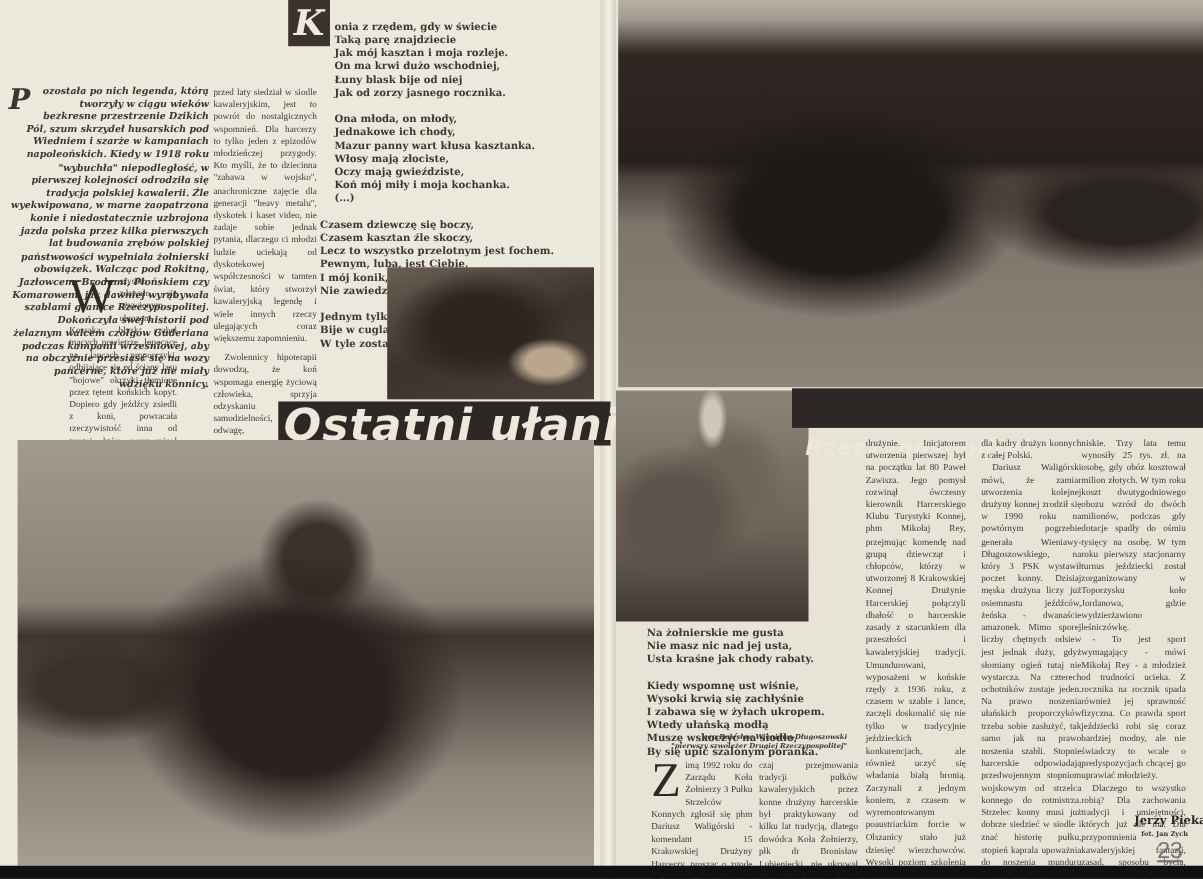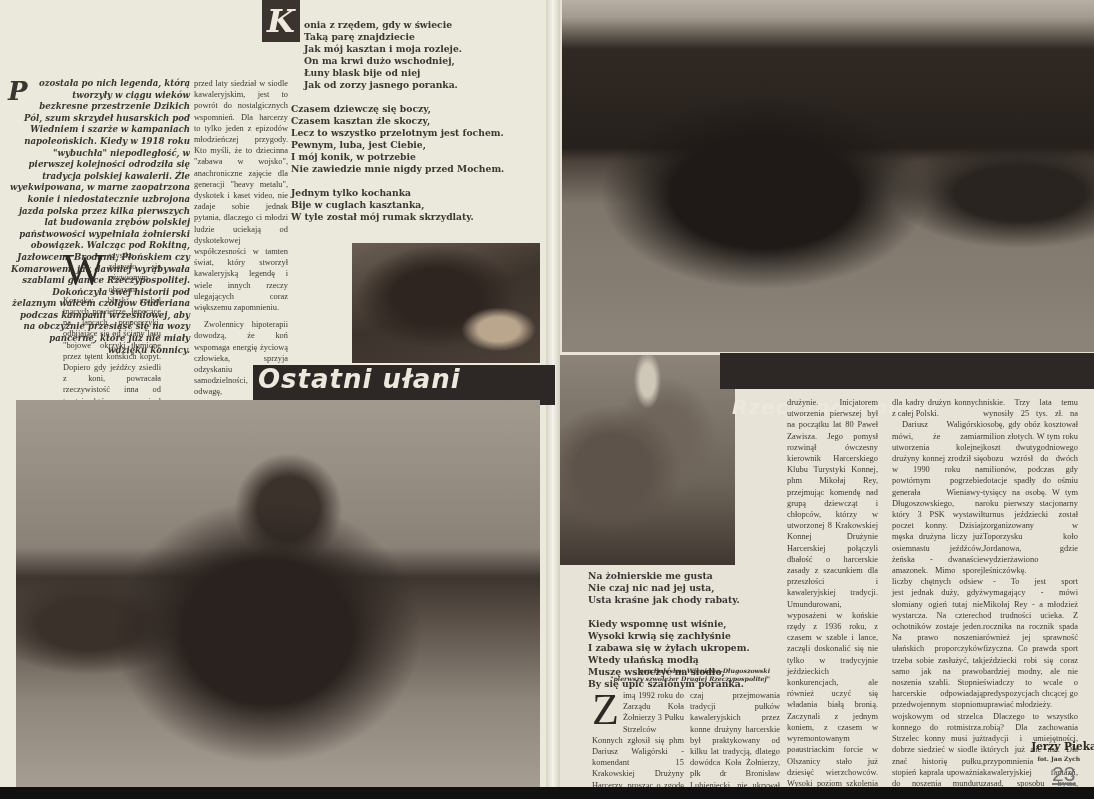--- a/index.html
+++ b/index.html
@@ -47,41 +47,50 @@
 </div>
 
 <div class="k-box">K</div>
 <div class="abs poem" style="left:304px;top:19px;width:240px;">
   <div class="stanza">
     <span class="line">onia z rzędem, gdy w świecie</span>
     <span class="line">Taką parę znajdziecie</span>
     <span class="line">Jak mój kasztan i moja rozleje.</span>
     <span class="line">On ma krwi dużo wschodniej,</span>
     <span class="line">Łuny blask bije od niej</span>
-    <span class="line">Jak od zorzy jasnego poranka.</span>
+    <span class="line">Jak od zorzy jasnego rocznika.</span>
+  </div>
+  <div class="stanza">
+    <span class="line">Ona młoda, on młody,</span>
+    <span class="line">Jednakowe ich chody,</span>
+    <span class="line">Mazur panny wart kłusa kasztanka.</span>
+    <span class="line">Włosy mają złociste,</span>
+    <span class="line">Oczy mają gwieździste,</span>
+    <span class="line">Koń mój miły i moja kochanka.</span>
+    <span class="line">(...)</span>
   </div>
   <div class="stanza" style="margin-left:-13px;">
     <span class="line">Czasem dziewczę się boczy,</span>
     <span class="line">Czasem kasztan źle skoczy,</span>
     <span class="line">Lecz to wszystko przelotnym jest fochem.</span>
     <span class="line">Pewnym, luba, jest Ciebie,</span>
     <span class="line">I mój konik, w potrzebie</span>
     <span class="line">Nie zawiedzie mnie nigdy przed Mochem.</span>
   </div>
   <div class="stanza" style="margin-left:-13px;">
     <span class="line">Jednym tylko kochanka</span>
     <span class="line">Bije w cuglach kasztanka,</span>
     <span class="line">W tyle został mój rumak skrzydlaty.</span>
   </div>
 </div>
 
 <div class="photo" style="left:352px;top:243px;width:188px;height:120px;background:radial-gradient(ellipse at 78% 72%,#b9a68d 0 10%,transparent 18%),radial-gradient(ellipse at 45% 45%,#2e2520 0 30%,transparent 55%),linear-gradient(160deg,#6b5f54,#3c332c 50%,#4a4038);"></div>
 
 <div class="title-bar" style="left:253px;top:365px;width:302px;height:40px;"></div>
-<div class="abs" style="left:258px;top:364px;font-family:'DejaVu Sans',sans-serif;font-style:italic;font-weight:bold;font-size:26px;color:#ece8dc;letter-spacing:1px;">Ostatni ułani</div>
+<div class="abs" style="left:258px;top:364px;font-family:'DejaVu Sans',sans-serif;font-style:italic;font-weight:bold;font-size:40px;color:#ece8dc;letter-spacing:1px;">Ostatni ułani</div>
 
 <div class="photo" style="left:16px;top:400px;width:524px;height:387px;background:
   radial-gradient(ellipse at 48% 60%,#2a221e 0 22%,transparent 40%),
   radial-gradient(ellipse at 52% 28%,#3b322c 0 8%,transparent 14%),
   radial-gradient(ellipse at 14% 58%,#3a312b 0 8%,transparent 16%),
   linear-gradient(180deg,#a39a8f 0%,#8a8177 38%,#3d352f 46%,#574d45 56%,#8e867b 78%,#a69e92 100%);"></div>
 
 <div class="photo" style="left:562px;top:0px;width:532px;height:352px;background:
   radial-gradient(ellipse at 38% 55%,#1f1a17 0 20%,transparent 35%),
   radial-gradient(ellipse at 86% 55%,#2a2420 0 10%,transparent 20%),
@@ -92,21 +101,21 @@
   radial-gradient(ellipse at 30% 55%,#5e534a 0 22%,transparent 40%),
   radial-gradient(ellipse at 60% 40%,#6f655a 0 18%,transparent 35%),
   linear-gradient(180deg,#8c8479,#6d6459 60%,#403731);"></div>
 
 <div class="title-bar" style="left:720px;top:353px;width:374px;height:36px;"></div>
 <div class="abs" style="left:732px;top:350px;font-family:'DejaVu Sans',sans-serif;font-style:italic;font-weight:bold;font-size:20px;color:#ece8dc;letter-spacing:1px;margin-top:45px;">Rzeczypospolitej</div>
 
 <div class="abs poem" style="left:588px;top:570px;width:150px;">
   <div class="stanza">
     <span class="line">Na żołnierskie me gusta</span>
-    <span class="line">Nie czaj nic nad jej usta,</span>
+    <span class="line">Nie masz nic nad jej usta,</span>
     <span class="line">Usta kraśne jak chody rabaty.</span>
   </div>
   <div class="stanza" style="margin-bottom:16px;">
     <span class="line">Kiedy wspomnę ust wiśnie,</span>
     <span class="line">Wysoki krwią się zachłyśnie</span>
     <span class="line">I zabawa się w żyłach ukropem.</span>
     <span class="line">Wtedy ułańską modłą</span>
     <span class="line">Muszę wskoczyć na siodło,</span>
     <span class="line">By się upić szalonym poranka.</span>
   </div>

